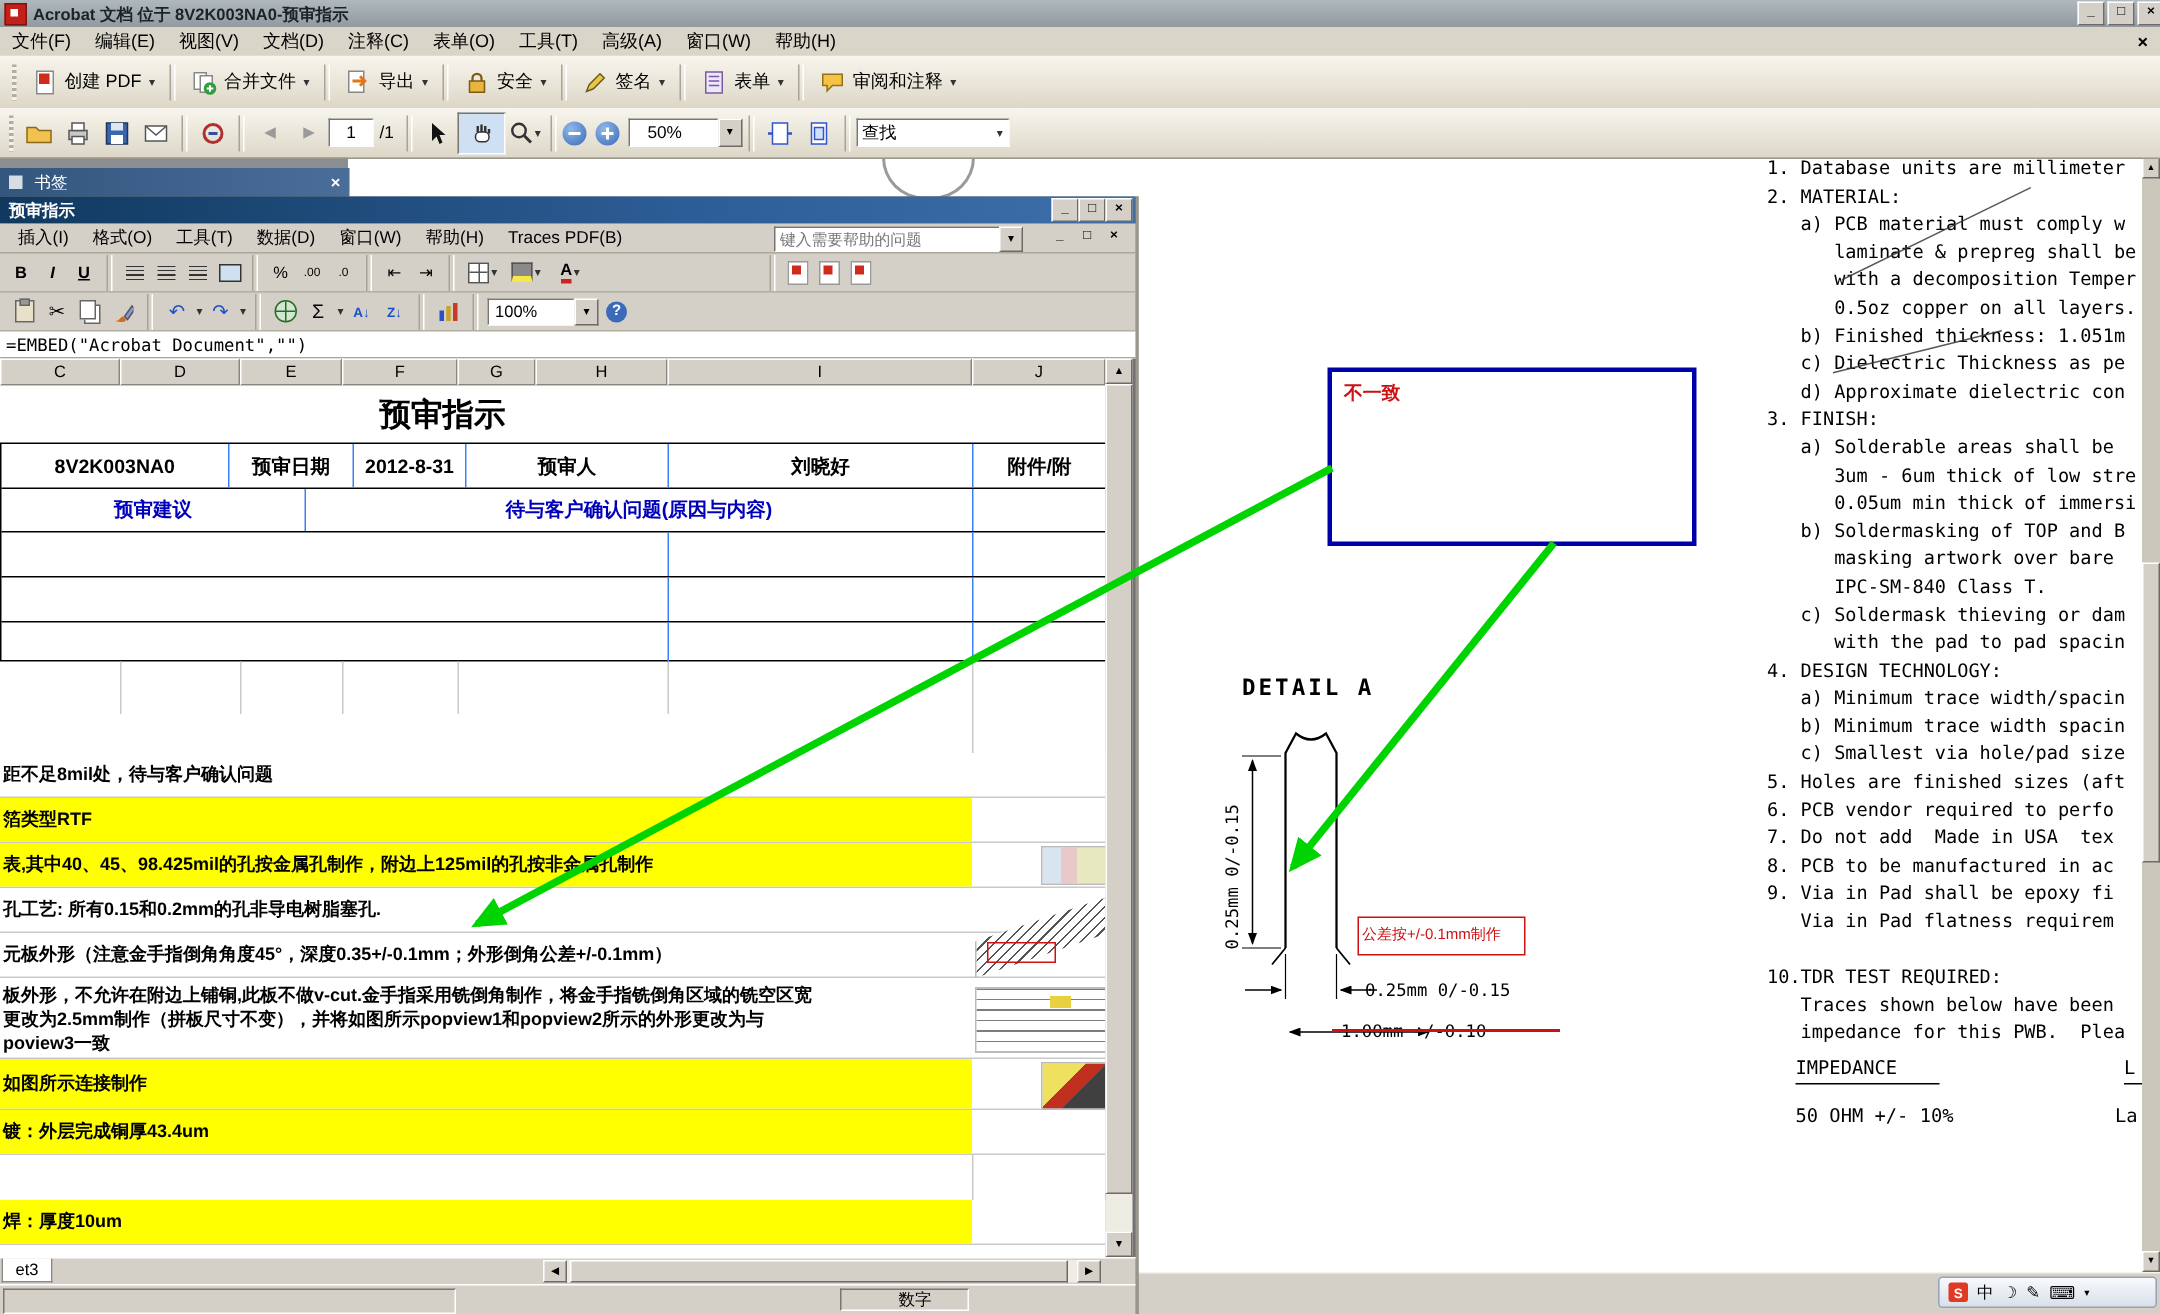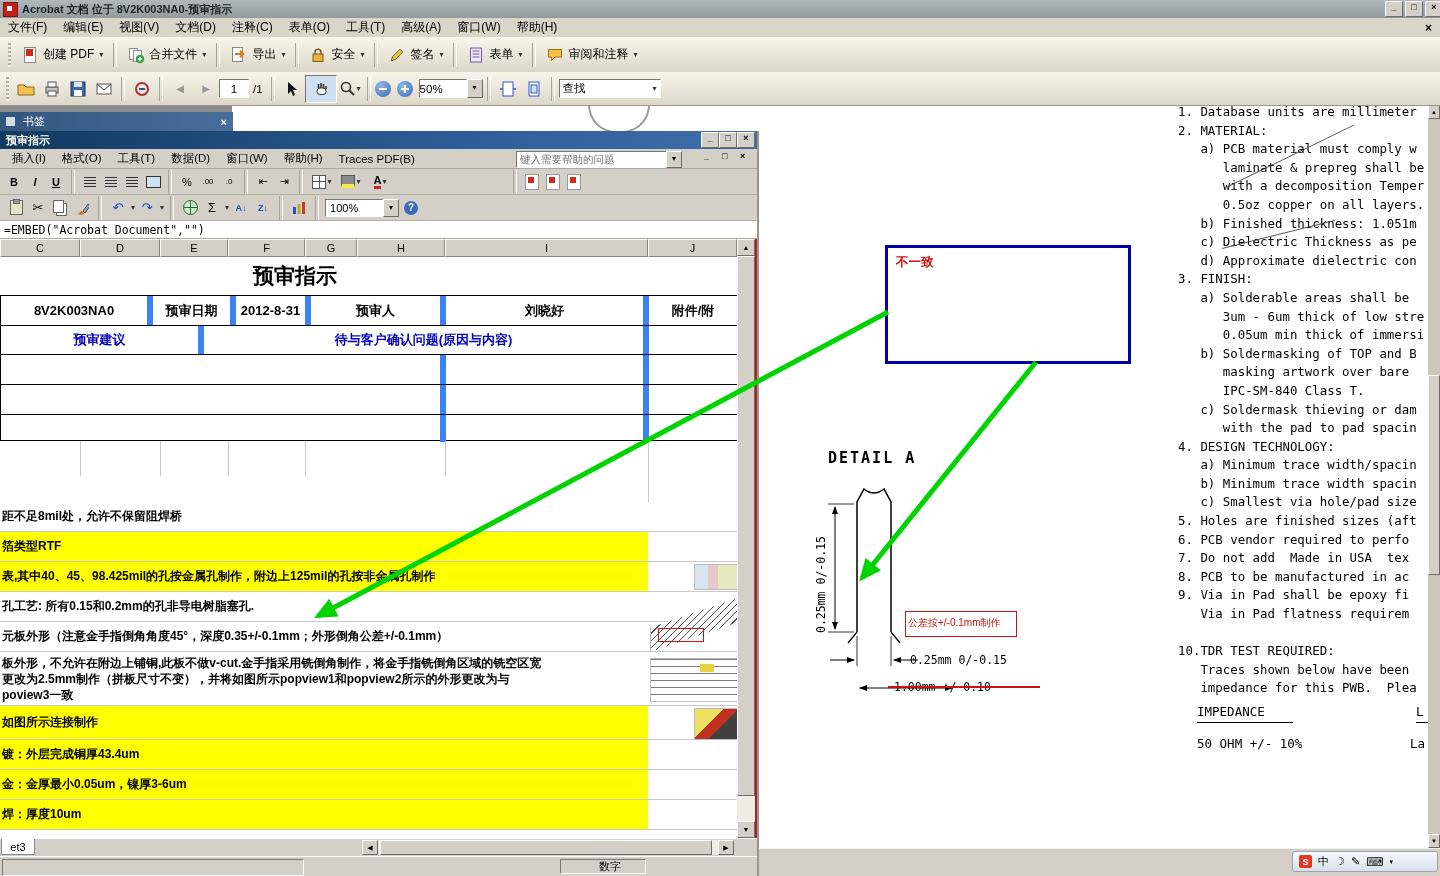--- a/index.html
+++ b/index.html
@@ -44,21 +44,21 @@
   .iclip{width:11px;height:13px;background:#e8e0c8;border:1px solid #666;position:relative}
   .iclip:after{content:"";position:absolute;left:2px;top:-2px;width:5px;height:3px;background:#999;border:1px solid #666}
   .icopy{width:9px;height:11px;background:#fff;border:1px solid #666;box-shadow:3px 3px 0 -1px #fff,3px 3px 0 0 #666;margin-right:3px;margin-bottom:3px}
   .iglobe{width:13px;height:13px;border-radius:50%;border:1px solid #2a6a2a;background:linear-gradient(#2a6a2a,#2a6a2a) center/13px 1px no-repeat,linear-gradient(#2a6a2a,#2a6a2a) center/1px 13px no-repeat,#cfe8cf}
   .ihelp{width:14px;height:14px;border-radius:50%;background:#3a6ab8;color:#fff;font-size:10px;font-weight:bold;display:flex;align-items:center;justify-content:center}
   .blue{color:var(--c-blue-text,#0000bb)}
   .chcell{height:18px;background:#d4d0c8;border-right:1px solid #8a867e;border-bottom:1px solid #8a867e;border-top:1px solid #fff;border-left:1px solid #fff;display:flex;align-items:center;justify-content:center;font-size:11px;box-sizing:border-box}
   .tblblock{border:1px solid #000;box-sizing:border-box;background:#fff}
   .trow{display:flex;border-bottom:1px solid #000}
   .trow:last-child{border-bottom:none}
-  .tc{border-right:6px solid #3b82f6;display:flex;align-items:center;justify-content:center;font-size:13px;overflow:hidden;box-sizing:border-box;white-space:nowrap}
+  .tc{border-right:1px solid #3b82f6;display:flex;align-items:center;justify-content:center;font-size:13px;overflow:hidden;box-sizing:border-box;white-space:nowrap}
   .tc:last-child{border-right:none}
   .srow{left:0;width:737px;border-bottom:1px solid #c9c9c9;background:#fff;box-sizing:border-box}
   .srow-text{position:absolute;left:0;top:0;bottom:0;width:648px;display:flex;align-items:center;padding-left:2px;font-weight:bold;font-size:12px;white-space:nowrap;overflow:hidden;box-sizing:border-box}
   .srow.hl .srow-text{background:var(--c-hl,#ffff00)}
   .ml .srow-text{white-space:pre-wrap;line-height:16px;align-items:flex-start;padding-top:3px}
   .vline{width:0;border-left:1px solid #c9c9c9}
   .thumb{position:absolute;overflow:hidden;border:1px solid #bbb;background:#fff}
   .pmark{height:0;border-top:1.6px solid #3a3a3a;transform-origin:left center;opacity:.85;z-index:3}
   .mono{font-family:"DejaVu Sans Mono","Liberation Mono",monospace}
   pre{margin:0}
@@ -216,21 +216,21 @@
         <path d="M10.5 10.5L15 15" stroke="#333" stroke-width="2"></path>
       </svg>
       <span class="dd">▾</span>
     </span>
   <span class="sep"></span>
   <span class="zbtn"></span>
   <span style="width:6px"></span>
   <span class="zbtn plus"></span>
   <span style="width:6px"></span>
   <span class="combo">
-    <span class="sunk" style="width:46px;height:17px;display:flex;align-items:center;padding-left:0;font-size:11.5px">50%</span>
+    <span class="sunk" style="width:46px;height:17px;display:flex;align-items:center;padding-left:12px;font-size:11.5px">50%</span>
     <span class="bev" style="width:14px;height:17px;text-align:center;font-size:8px;line-height:16px">▾</span>
   </span>
   <span class="sep"></span>
   <span class="tbtn">
       <svg width="18" height="18">
         <rect x="4" y="2" width="10" height="14" fill="#fff" stroke="#3355cc"></rect>
         <path d="M1 9h3M14 9h3" stroke="#3355cc" stroke-width="1.6"></path>
       </svg>
     </span>
   <span class="tbtn">
@@ -323,21 +323,21 @@
 </div>
 
 <div class="ab" style="left:1428px;top:105px;width:12px;height:743px;background:#cbc7bb;z-index:2">
   <div class="bev" style="width:12px;height:14px;font-size:6px;text-align:center;line-height:13px;box-sizing:border-box">▲</div>
   <div class="ab bev" style="left:0;top:270px;width:12px;height:200px;box-sizing:border-box"></div>
   <div class="ab bev" style="left:0;top:729px;width:12px;height:14px;font-size:6px;text-align:center;line-height:13px;box-sizing:border-box">▼</div>
 </div>
 
 <div class="ab" style="left:757px;top:848px;width:683px;height:28px;background:#d4d0c8;border-top:1px solid #f5f2ea;z-index:15"></div>
 
-<div class="ab" style="left:0;top:131px;width:757px;height:745px;z-index:20;background:#b91c1c;border-right:2px solid #9a968c">
+<div class="ab" style="left:0;top:131px;width:757px;height:745px;z-index:20;background:#737373;border-right:2px solid #9a968c">
 
   <div class="ab flex xl-title" style="left:0;top:0;width:757px;height:18px;padding:0 2px;box-sizing:border-box">
     <span style="color:#fff;font-size:11px;font-weight:bold;margin-left:4px;flex:1">预审指示</span>
     <span class="bev wbtn">_</span>
     <span class="bev wbtn">□</span>
     <span class="bev wbtn">×</span>
   </div>
 
   <div class="ab flex" style="left:0;top:18px;width:757px;height:20px;background:#d4d0c8;border-bottom:1px solid #aca89c;padding-left:4px;box-sizing:border-box">
     <span class="mi" style="font-size:11.5px">插入(I)</span>
@@ -501,21 +501,21 @@
   </div>
 
   <div class="ab vline" style="left:445px;top:310px;height:35px"></div>
   <div class="ab vline" style="left:80px;top:310px;height:35px"></div>
   <div class="ab vline" style="left:160px;top:310px;height:35px"></div>
   <div class="ab vline" style="left:228px;top:310px;height:35px"></div>
   <div class="ab vline" style="left:305px;top:310px;height:35px"></div>
   <div class="ab vline" style="left:648px;top:310px;height:389px"></div>
 
   <div class="ab srow" style="top:371px;height:30px">
-      <div class="srow-text">距不足8mil处，允许不保留阻焊桥</div>
+      <div class="srow-text">距不足8mil处，待与客户确认问题</div>
     </div>
   <div class="ab srow hl" style="top:401px;height:30px">
       <div class="srow-text">箔类型RTF</div>
     </div>
   <div class="ab srow hl" style="top:431px;height:30px">
       <div class="srow-text">表,其中40、45、98.425mil的孔按金属孔制作，附边上125mil的孔按非金属孔制作</div>
     </div>
   <div class="ab srow" style="top:461px;height:30px">
       <div class="srow-text">孔工艺: 所有0.15和0.2mm的孔非导电树脂塞孔.</div>
     </div>
@@ -525,23 +525,20 @@
   <div class="ab srow ml" style="top:521px;height:54px">
       <div class="srow-text">板外形，不允许在附边上铺铜,此板不做v-cut.金手指采用铣倒角制作，将金手指铣倒角区域的铣空区宽
 更改为2.5mm制作（拼板尺寸不变），并将如图所示popview1和popview2所示的外形更改为与
 poview3一致</div>
     </div>
   <div class="ab srow hl" style="top:575px;height:34px">
       <div class="srow-text">如图所示连接制作</div>
     </div>
   <div class="ab srow hl" style="top:609px;height:30px">
       <div class="srow-text">镀：外层完成铜厚43.4um</div>
-    </div>
-  <div class="ab srow hl" style="top:639px;height:30px">
-      <div class="srow-text">金：金厚最小0.05um，镍厚3-6um</div>
     </div>
   <div class="ab srow hl" style="top:669px;height:30px">
       <div class="srow-text">焊：厚度10um</div>
     </div>
 
   <div class="thumb" style="left:694px;top:433px;width:42px;height:24px;background:linear-gradient(90deg,#d8e4f0 0 30%,#e8c8c8 30% 55%,#e8e8c0 55% 100%)"></div>
   <div class="thumb" style="left:650px;top:467px;width:86px;height:52px;background:repeating-linear-gradient(135deg,#fff 0 4px,#555 4px 5px);clip-path:polygon(0 55%,100% 0,100% 45%,0 100%)"></div>
   <div class="ab" style="left:658px;top:497px;width:44px;height:12px;border:1px solid var(--c-red,#cc1111);z-index:1"></div>
   <div class="thumb" style="left:650px;top:527px;width:86px;height:42px;background:repeating-linear-gradient(180deg,rgba(80,80,80,.75) 0 1px,transparent 1px 7px)"></div>
   <div class="ab" style="left:700px;top:533px;width:14px;height:8px;background:#e8d040"></div>

